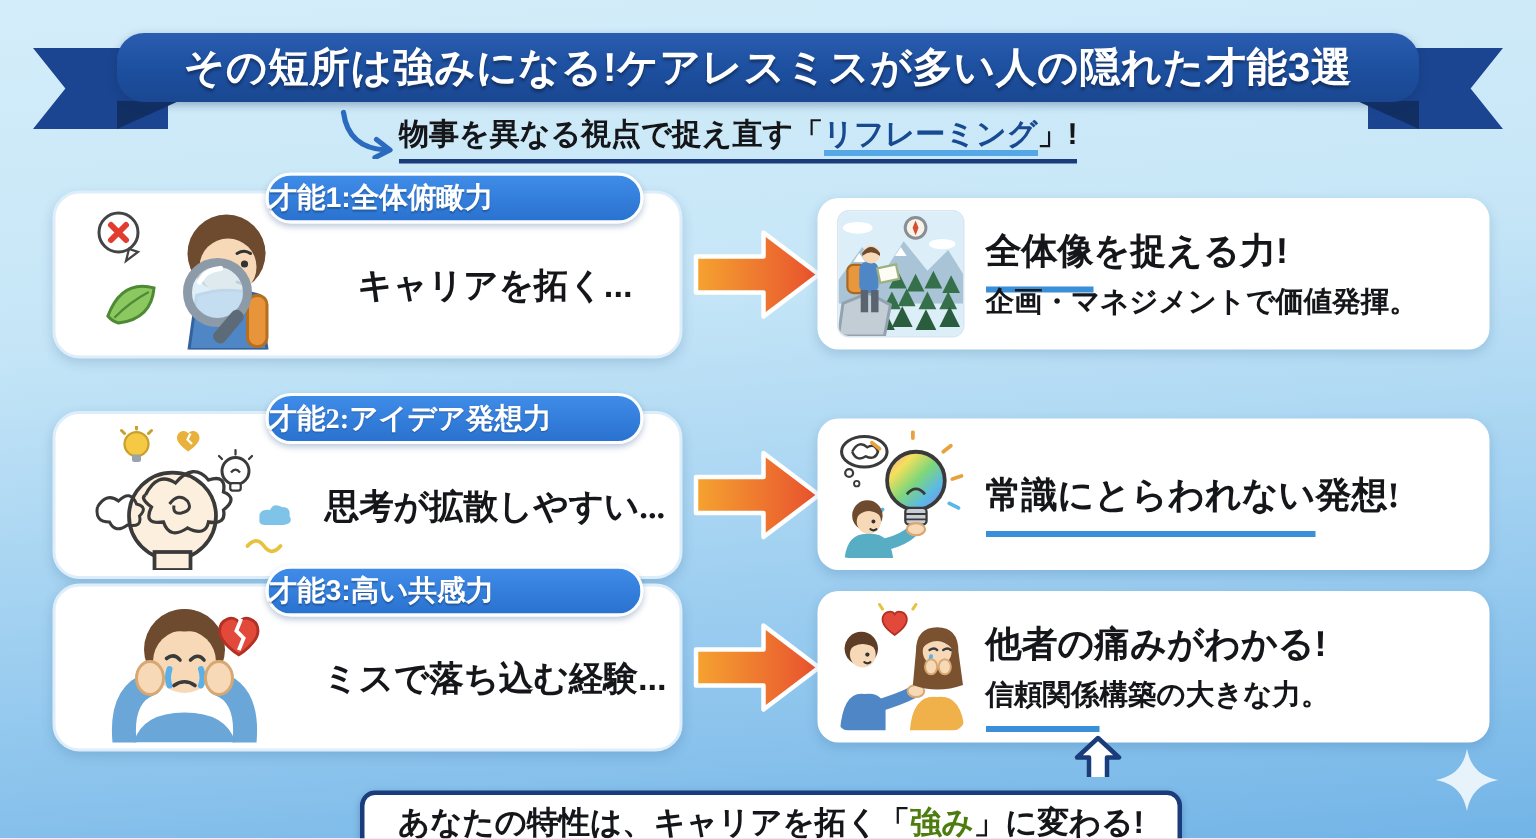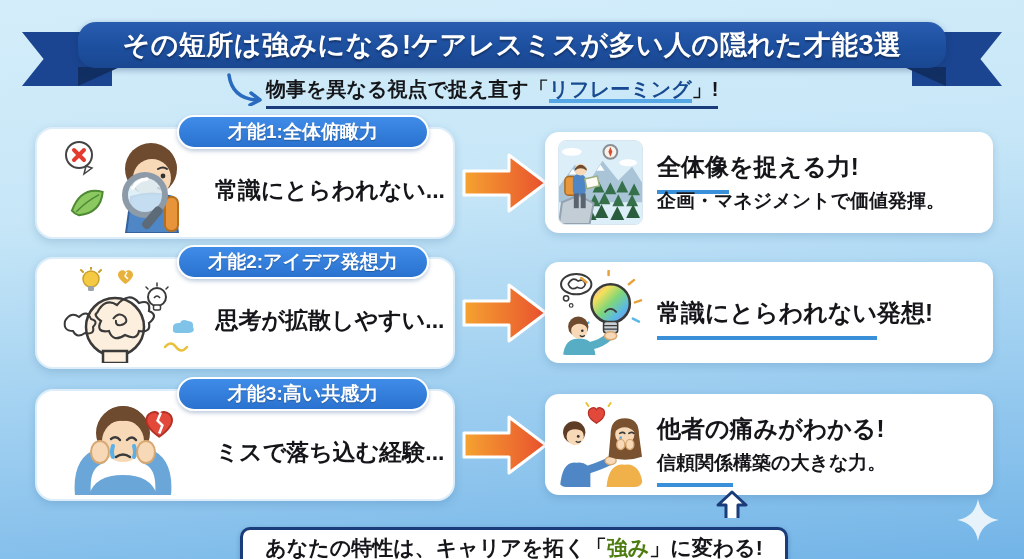--- a/index.html
+++ b/index.html
@@ -33,31 +33,31 @@
   
   .subtitle-arrow { position:absolute; left:224px; top:72px; }
   .subtitle {
     position:absolute; left:266px; top:76px; white-space:nowrap;
     font-size:20px; font-weight:bold; color:#15161a;
     border-bottom:3px solid #1a3c7a; padding-bottom:3px;
   }
   .subtitle .hl { color:#174a90; box-shadow:inset 0 -4px 0 #55a7e6; padding-bottom:3px; }
   
   .row { position:absolute; left:0; width:1024px; height:112px; }
-  .row.r1 { top:127px; } .row.r2 { top:257px; } .row.r3 { top:389px; }
+  .row.r1 { top:127px; } .row.r2 { top:274px;font-family:Liberation Serif, serif; } .row.r3 { top:389px; }
   .card-left {
     position:absolute; left:35px; top:0; width:420px; height:112px;
     background:#fff; border:2px solid #ddeefa; border-radius:18px;
     box-shadow:0 3px 8px rgba(40,90,140,.20);
   }
   .tab {
     position:absolute; left:140px; top:-14px; width:252px; height:34px;
     background:linear-gradient(180deg,#3f8ce8,#2a72cf);
     border:2px solid #fdfeff; border-radius:17px;
-    display:flex; align-items:center; justify-content:center;
+    display:flex; align-items:center; justify-content:flex-start;
     box-shadow:0 2px 4px rgba(30,70,130,.3); z-index:3;
   }
   .tab span { color:#fff; font-size:19px; font-weight:bold; white-space:nowrap; text-shadow:0 1px 1px rgba(0,0,0,.25); }
   .illus-left { position:absolute; left:16px; top:8px; }
   .weakness {
     position:absolute; left:168px; top:0; width:250px; height:112px;
     display:flex; align-items:center; justify-content:center; padding-top:10px;
     font-size:23px; font-weight:bold; color:#15161a; white-space:nowrap;
   }
   .flow-arrow { position:absolute; left:461px; top:23px; }
@@ -127,21 +127,21 @@
           <path d="M37 47 q4 2 7 -1" stroke="#333" stroke-width="2" fill="none" stroke-linecap="round"></path>
           <path d="M10 56 Q31 49 52 56 L57 92 L5 92 Z" fill="#4f86c6" stroke="#33629c" stroke-width="2"></path>
           <rect x="44" y="56" width="13" height="34" rx="6" fill="#e8943a" stroke="#b56f1f" stroke-width="2"></rect>
         </g>
         <circle cx="92" cy="58" r="20" fill="#d9ecf7" fill-opacity="0.85" stroke="#8d9aa8" stroke-width="6"></circle>
         <path d="M80 51 q4 -8 14 -9" stroke="#fff" stroke-width="3.5" fill="none" stroke-linecap="round"></path>
         <g transform="translate(106,72) rotate(40)">
           <rect x="-4" y="-2" width="9" height="26" rx="4" fill="#5d6a77"></rect>
         </g>
       </svg>
-      <div class="weakness">常識にとらわれない...</div>
+      <div class="weakness">キャリアを拓く...</div>
     </div>
     <svg class="flow-arrow" width="88" height="66" viewBox="0 0 88 66">
       <defs>
           <linearGradient id="og1" x1="0" y1="0" x2="1" y2="0">
             <stop offset="0" stop-color="#f5a330"></stop>
             <stop offset="1" stop-color="#e8502e"></stop>
           </linearGradient>
         </defs>
       <polygon points="3,21 48,21 48,5 85,33 48,61 48,45 3,45" fill="url(#og1)" stroke="#fff" stroke-width="3" stroke-linejoin="round"></polygon>
     </svg>

